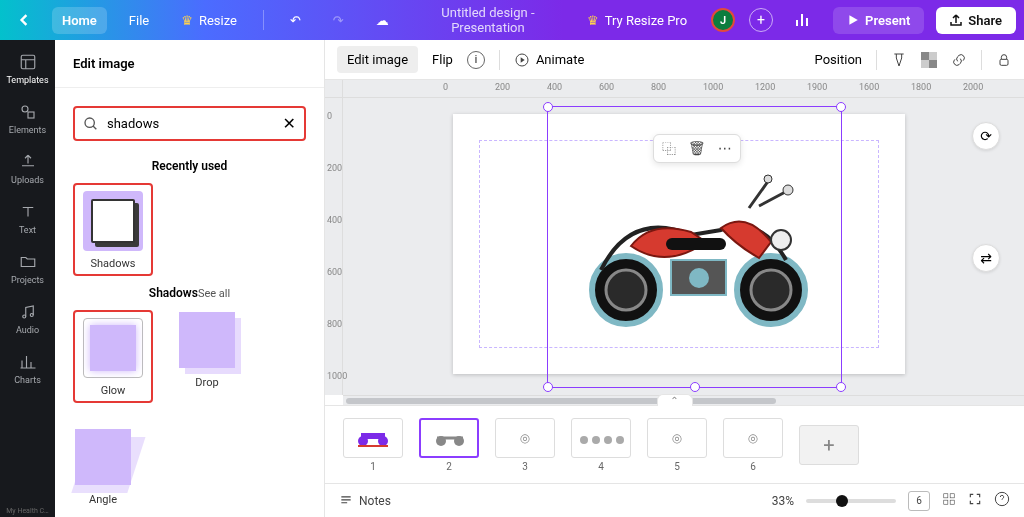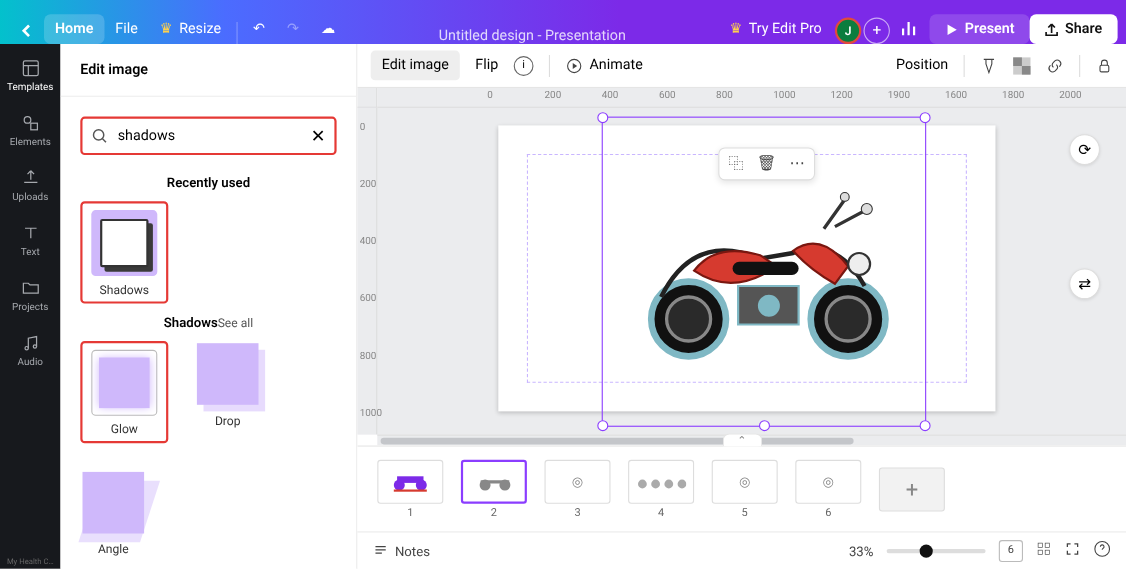--- a/index.html
+++ b/index.html
@@ -1,18 +1,18 @@
 <!DOCTYPE html>
 <html><head>
 <meta charset="utf-8">
 <style>
   * { box-sizing: border-box; margin: 0; padding: 0; font-family: -apple-system, BlinkMacSystemFont, "Segoe UI", Roboto, Helvetica, Arial, sans-serif; }
   body { width: 1024px; height: 517px; overflow: hidden; background: #fff; }
   
-  .topbar { height: 40px; background: linear-gradient(90deg,#03c1cc 0%,#4b6cff 20%,#7c2ae8 55%,#7c2ae8 100%); display:flex; align-items:flex-end; color:#fff; font-size:13px; padding:0 8px; gap:0;}
+  .topbar { height: 40px; background: linear-gradient(90deg,#03c1cc 0%,#4b6cff 20%,#7c2ae8 55%,#7c2ae8 100%); display:flex; align-items:center; color:#fff; font-size:13px; padding:0 8px; gap:12px;}
   .topbar .tbtn { padding:6px 10px; border-radius:6px; display:flex; align-items:center; gap:6px; cursor:pointer;}
   .topbar .tbtn.primary { background:rgba(255,255,255,.18); font-weight:600;}
   .topbar .sep { width:1px; height:20px; background:rgba(255,255,255,.3); margin:0 4px;}
   .topbar .title { flex:1; text-align:center; color:rgba(255,255,255,.8);}
   .crown { color:#ffd24d; }
   .avatar { width:24px; height:24px; border-radius:50%; background:#0b7d3e; border:2px solid #e24a3b; margin:0 2px; display:flex; align-items:center; justify-content:center; font-size:11px; font-weight:600;}
   .plusbtn{width:24px;height:24px;border-radius:50%;border:1.5px solid rgba(255,255,255,.6);display:flex;align-items:center;justify-content:center;font-size:14px; cursor:pointer;}
   .present-btn{background:rgba(255,255,255,.15);padding:6px 14px;border-radius:6px;display:flex;gap:6px;align-items:center;font-weight:600;cursor:pointer;}
   .share-btn{background:#fff;color:#111;padding:6px 14px;border-radius:6px;display:flex;gap:6px;align-items:center;font-weight:600;cursor:pointer;}
   
@@ -103,21 +103,21 @@
       <span class="crown">♛</span>
       <span>Resize</span>
     </div>
   <div class="sep"></div>
   <div class="tbtn">↶</div>
   <div class="tbtn" style="opacity:.4">↷</div>
   <div class="tbtn">☁</div>
   <div class="title">Untitled design - Presentation</div>
   <div class="tbtn">
       <span class="crown">♛</span>
-      <span>Try Edit Pro</span>
+      <span>Try Resize Pro</span>
     </div>
   <div class="avatar">J</div>
   <div class="plusbtn">+</div>
   <div class="tbtn">
       <svg width="16" height="16" viewBox="0 0 16 16">
         <path d="M2 14V8M7 14V2M12 14V6" stroke="#fff" stroke-width="2" fill="none"></path>
       </svg>
     </div>
   <div class="present-btn">
       <svg width="12" height="12" viewBox="0 0 10 10">
@@ -166,20 +166,26 @@
       </svg>
       <span>Projects</span>
     </div>
   <div class="ritem">
       <svg viewBox="0 0 24 24">
         <path d="M9 18V6l10-2v12"></path>
         <circle cx="7" cy="18" r="2"></circle>
         <circle cx="17" cy="16" r="2"></circle>
       </svg>
       <span>Audio</span>
+    </div>
+  <div class="ritem">
+      <svg viewBox="0 0 24 24">
+        <path d="M4 20V10M10 20V4M16 20v-8M22 20H2"></path>
+      </svg>
+      <span>Charts</span>
     </div>
   <div class="bottom">My Health C…</div>
 </div>
 
 <div class="panel">
   <h3>Edit image</h3>
   <div class="search-wrap">
     <svg width="16" height="16" viewBox="0 0 24 24">
         <circle cx="10" cy="10" r="7" stroke="#555" stroke-width="2" fill="none"></circle>
         <path d="m15 15 5 5" stroke="#555" stroke-width="2"></path>

